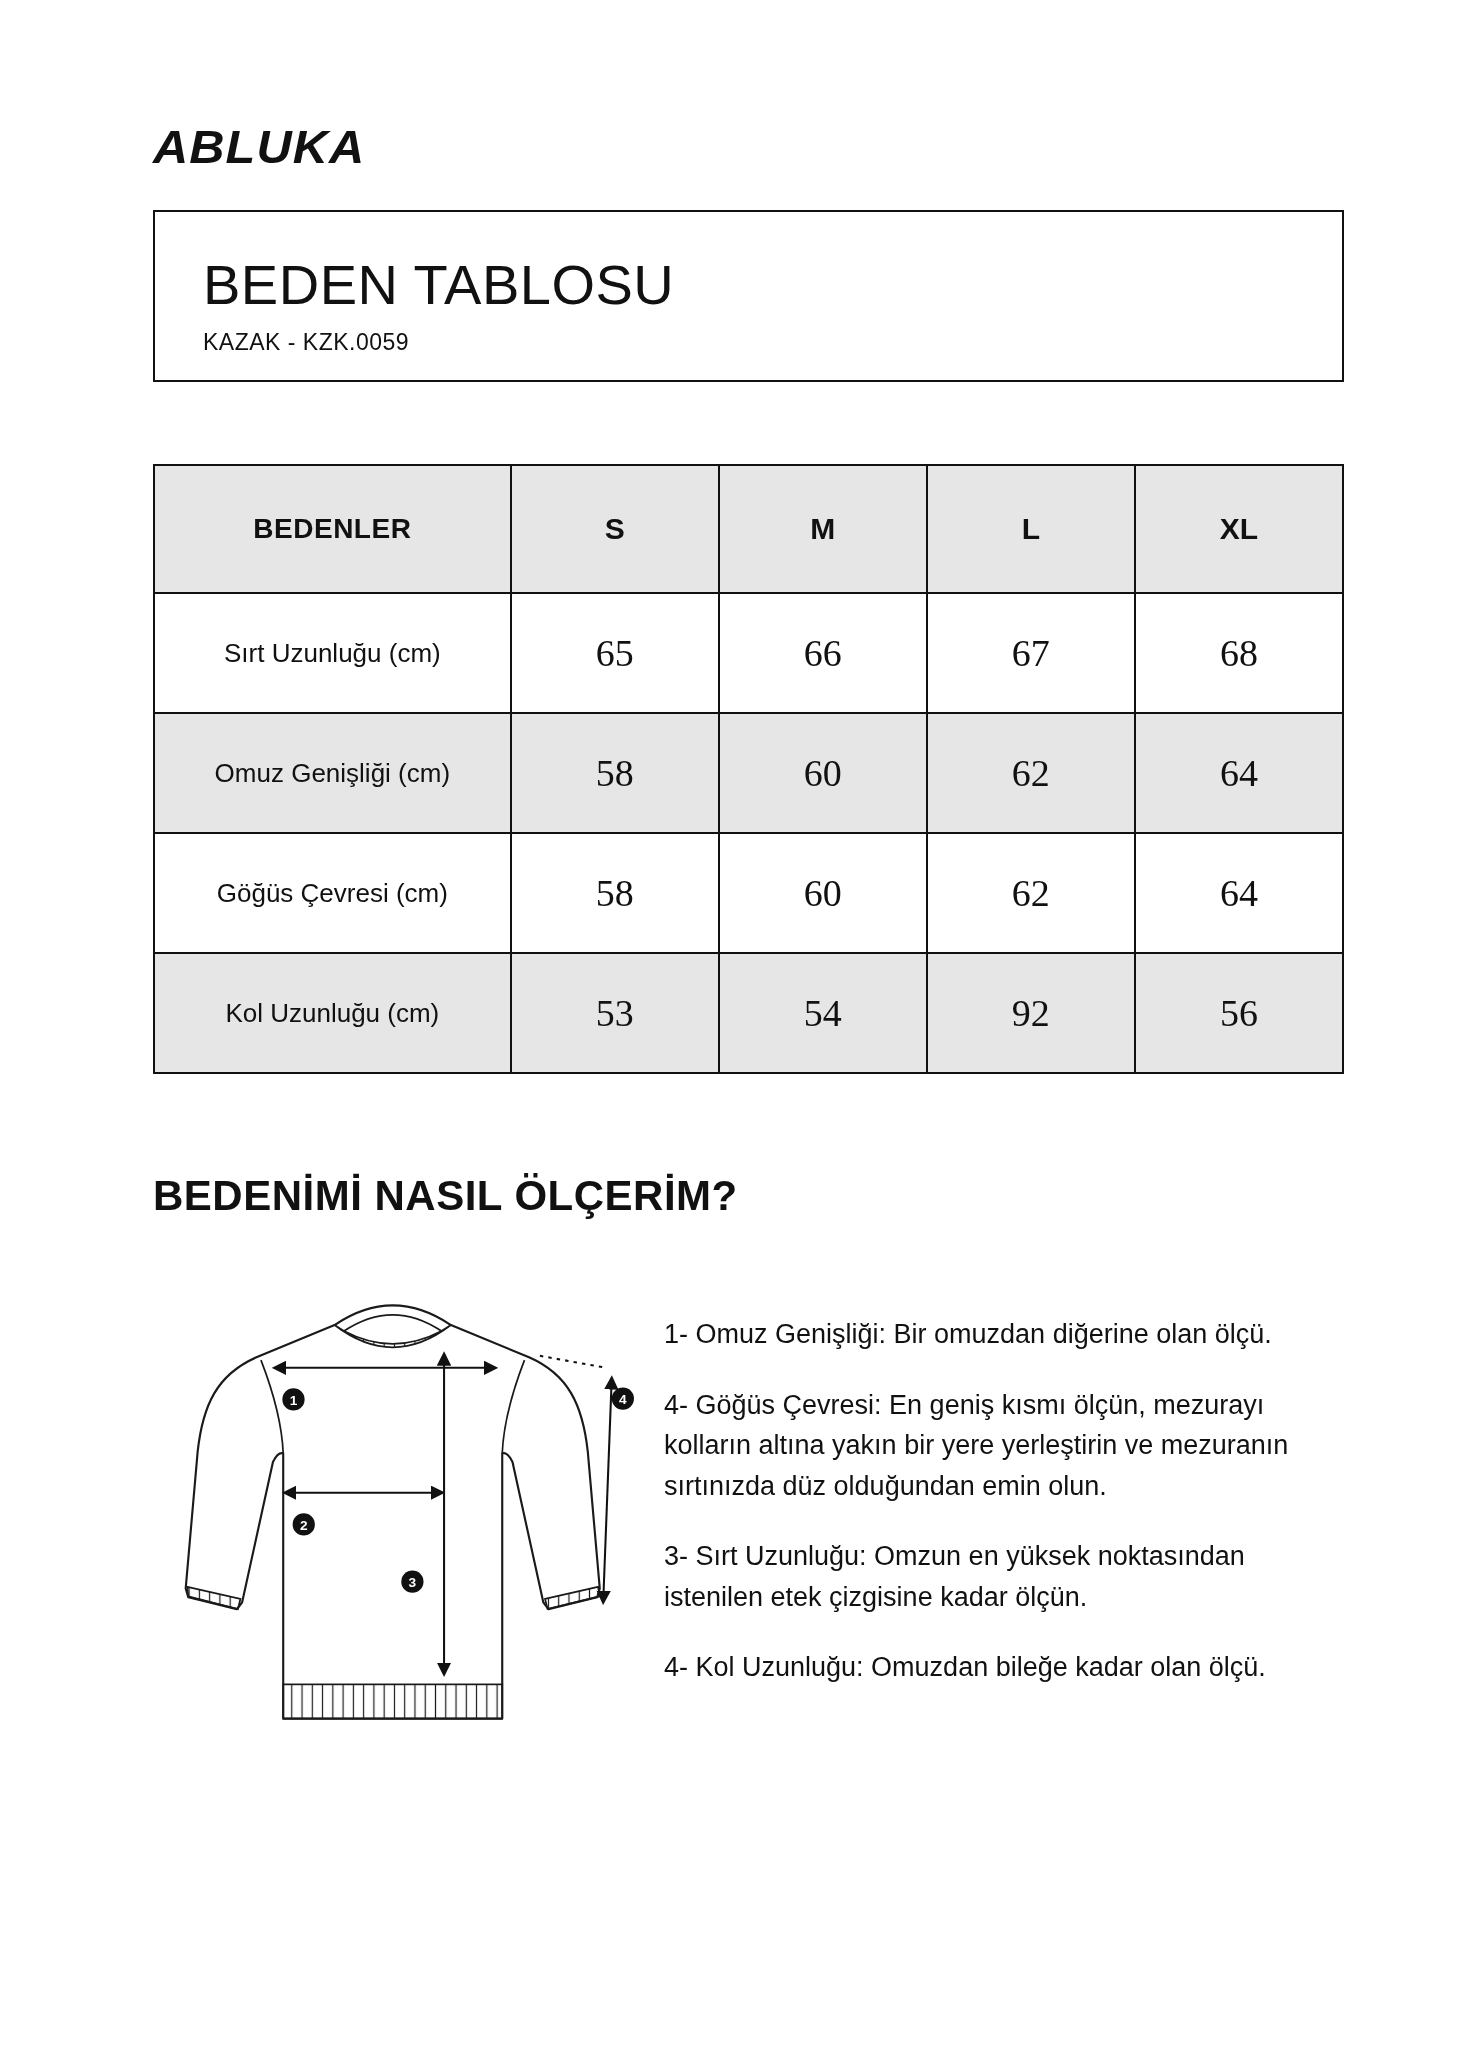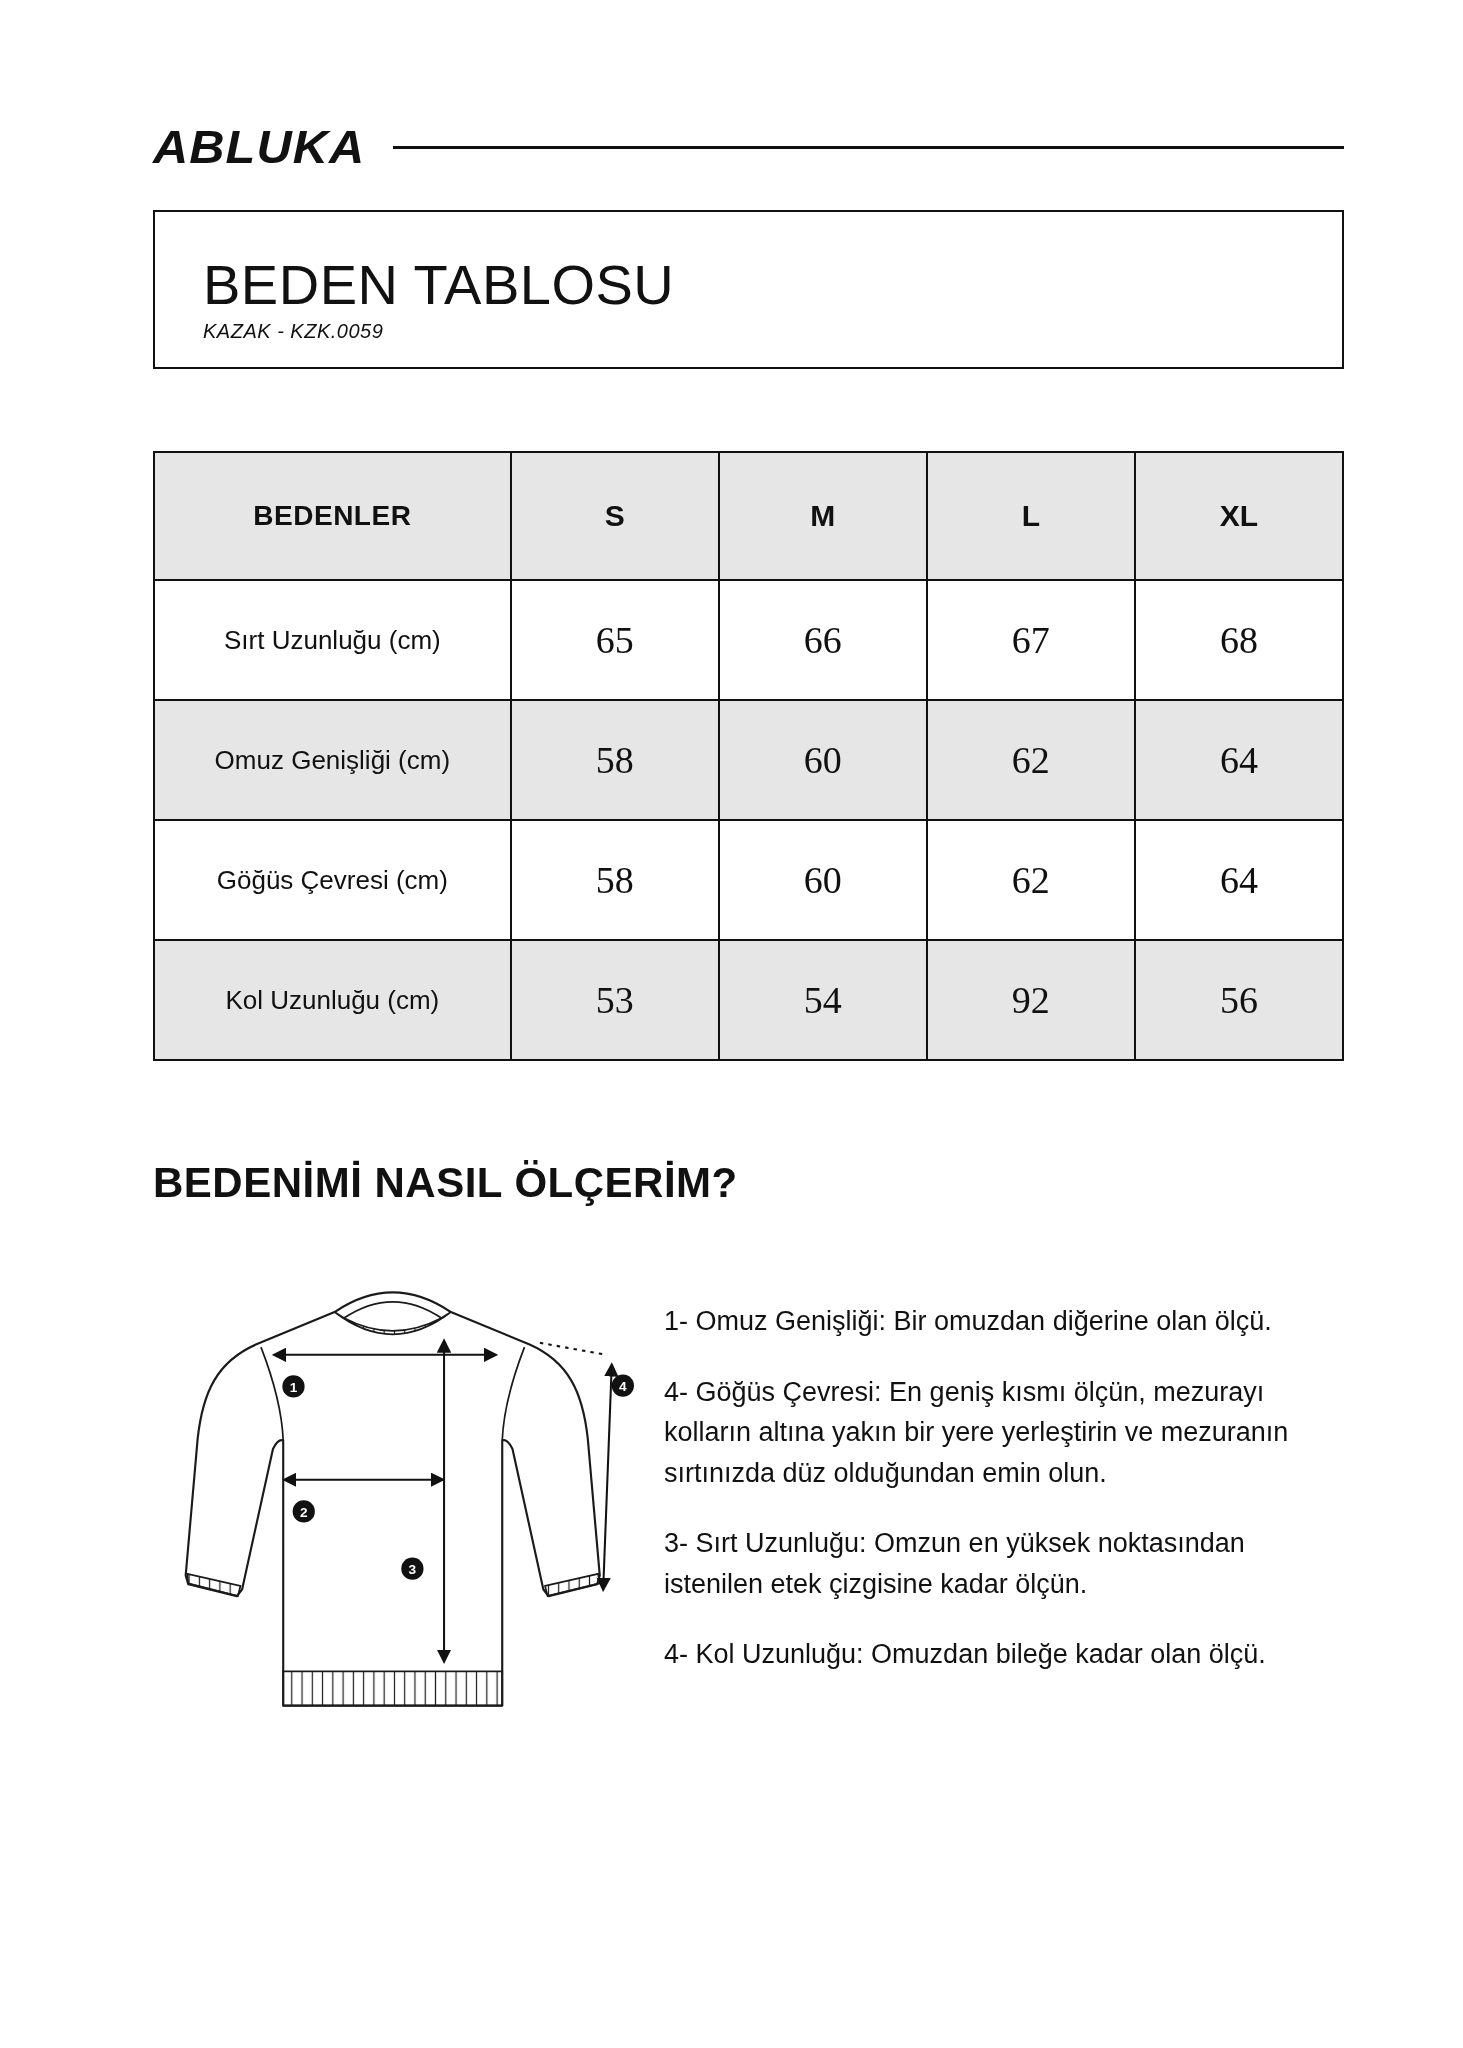--- a/index.html
+++ b/index.html
@@ -4,32 +4,32 @@
 <style>
   * { box-sizing: border-box; }
   body { margin: 0; background: #ffffff; }
   .page {
     width: 1463px; height: 2048px; background: #ffffff; color: #111111;
     font-family: "Liberation Sans", sans-serif;
     padding: 120px 119px 0 153px; position: relative; overflow: hidden;
   }
 
   
-  .logo-row { display: flex; align-items: center; margin-bottom: 36px; }
+  .logo-row { display: flex; align-items: flex-start; margin-bottom: 36px; flex-direction: column; }
   .logo {
     font-size: 46px; font-weight: bold; font-style: italic;
     letter-spacing: 1px; transform: scaleX(1.06); transform-origin: left center;
     white-space: nowrap;
   }
   .logo-rule { flex: 1; height: 3px; background: #111111; margin-left: 40px; }
 
   
   .title-box { border: 2px solid #111111; padding: 40px 48px 24px; }
   .title { font-size: 56px; font-weight: 500; margin: 0; letter-spacing: 0.5px; }
-  .subtitle { font-size: 20px; margin-top: 3px; letter-spacing: 0.5px; font-style: italic; }
+  .subtitle { font-size: 23px; margin-top: 12px; letter-spacing: 0.5px; }
 
   
   .size-table { width: 100%; border-collapse: collapse; margin-top: 82px; }
   .size-table th, .size-table td { border: 2px solid #111111; text-align: center; vertical-align: middle; }
   .size-table thead tr { background: #e6e6e6; }
   .size-table thead th { height: 128px; }
   .size-table tbody td { height: 120px; }
   .size-table tbody tr:nth-child(even) { background: #e6e6e6; }
   .hdr-first { font-size: 28px; font-weight: bold; letter-spacing: 0.5px; }
   .hdr-size { font-size: 30px; font-weight: bold; }

